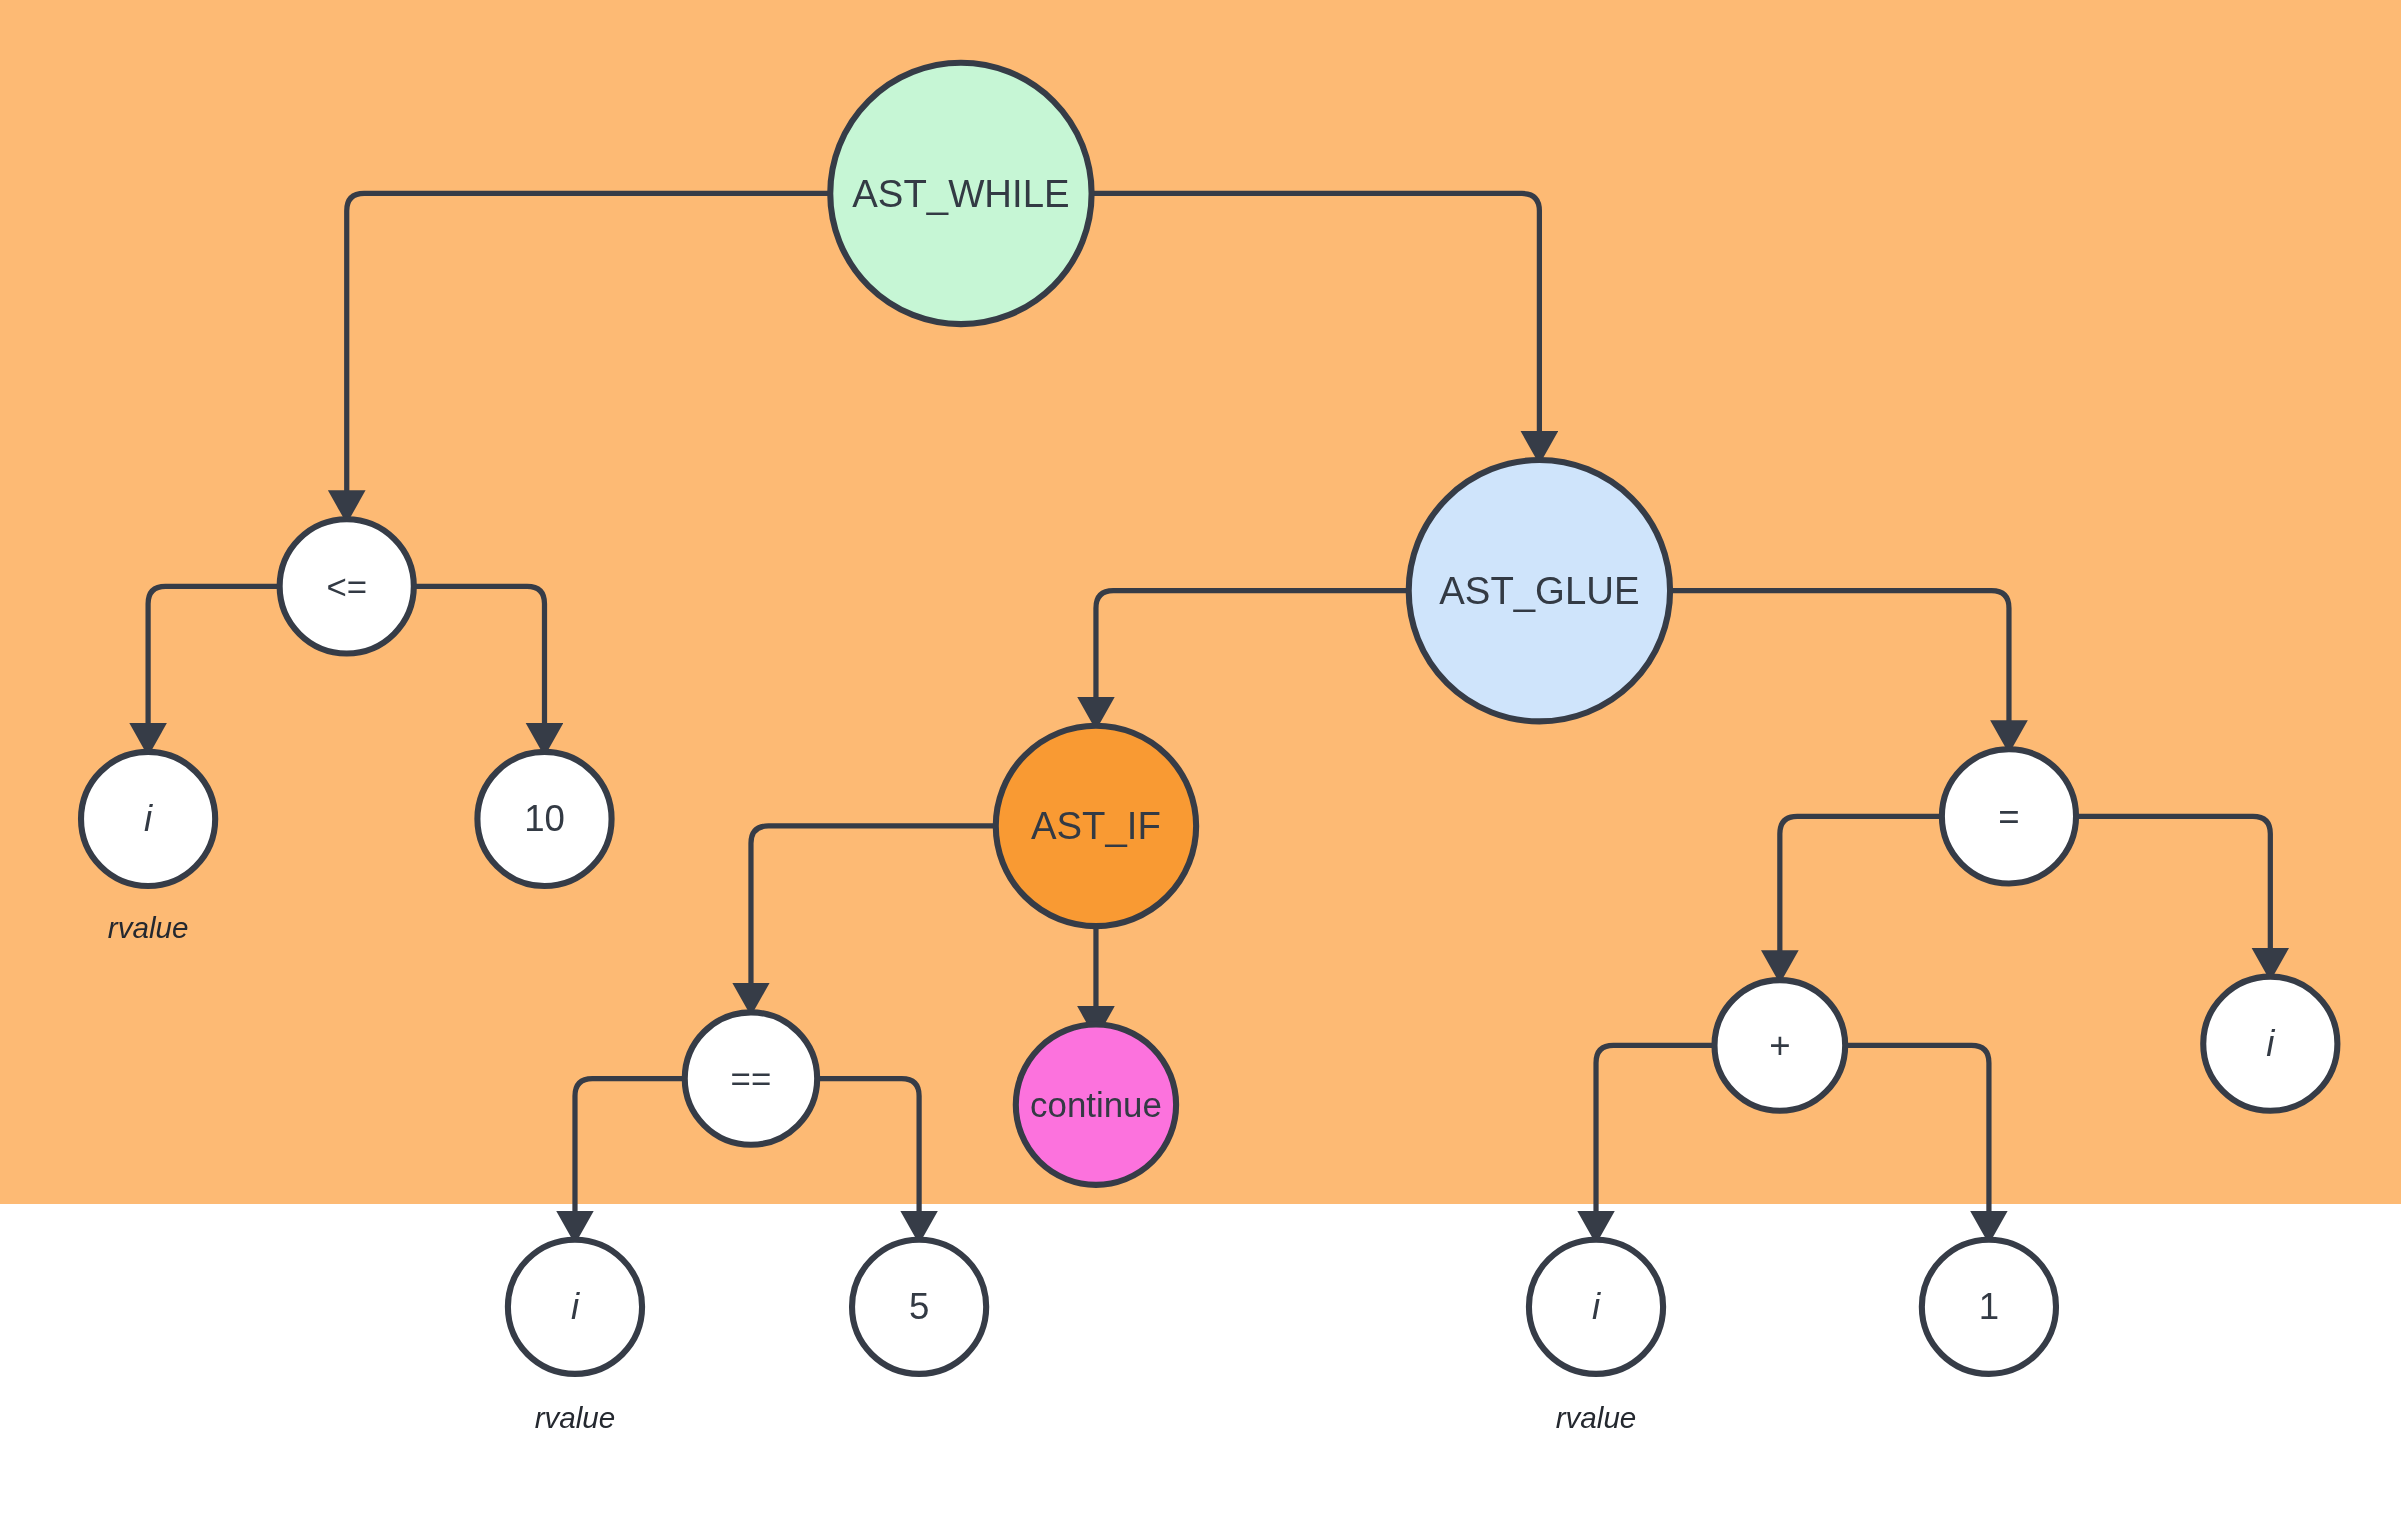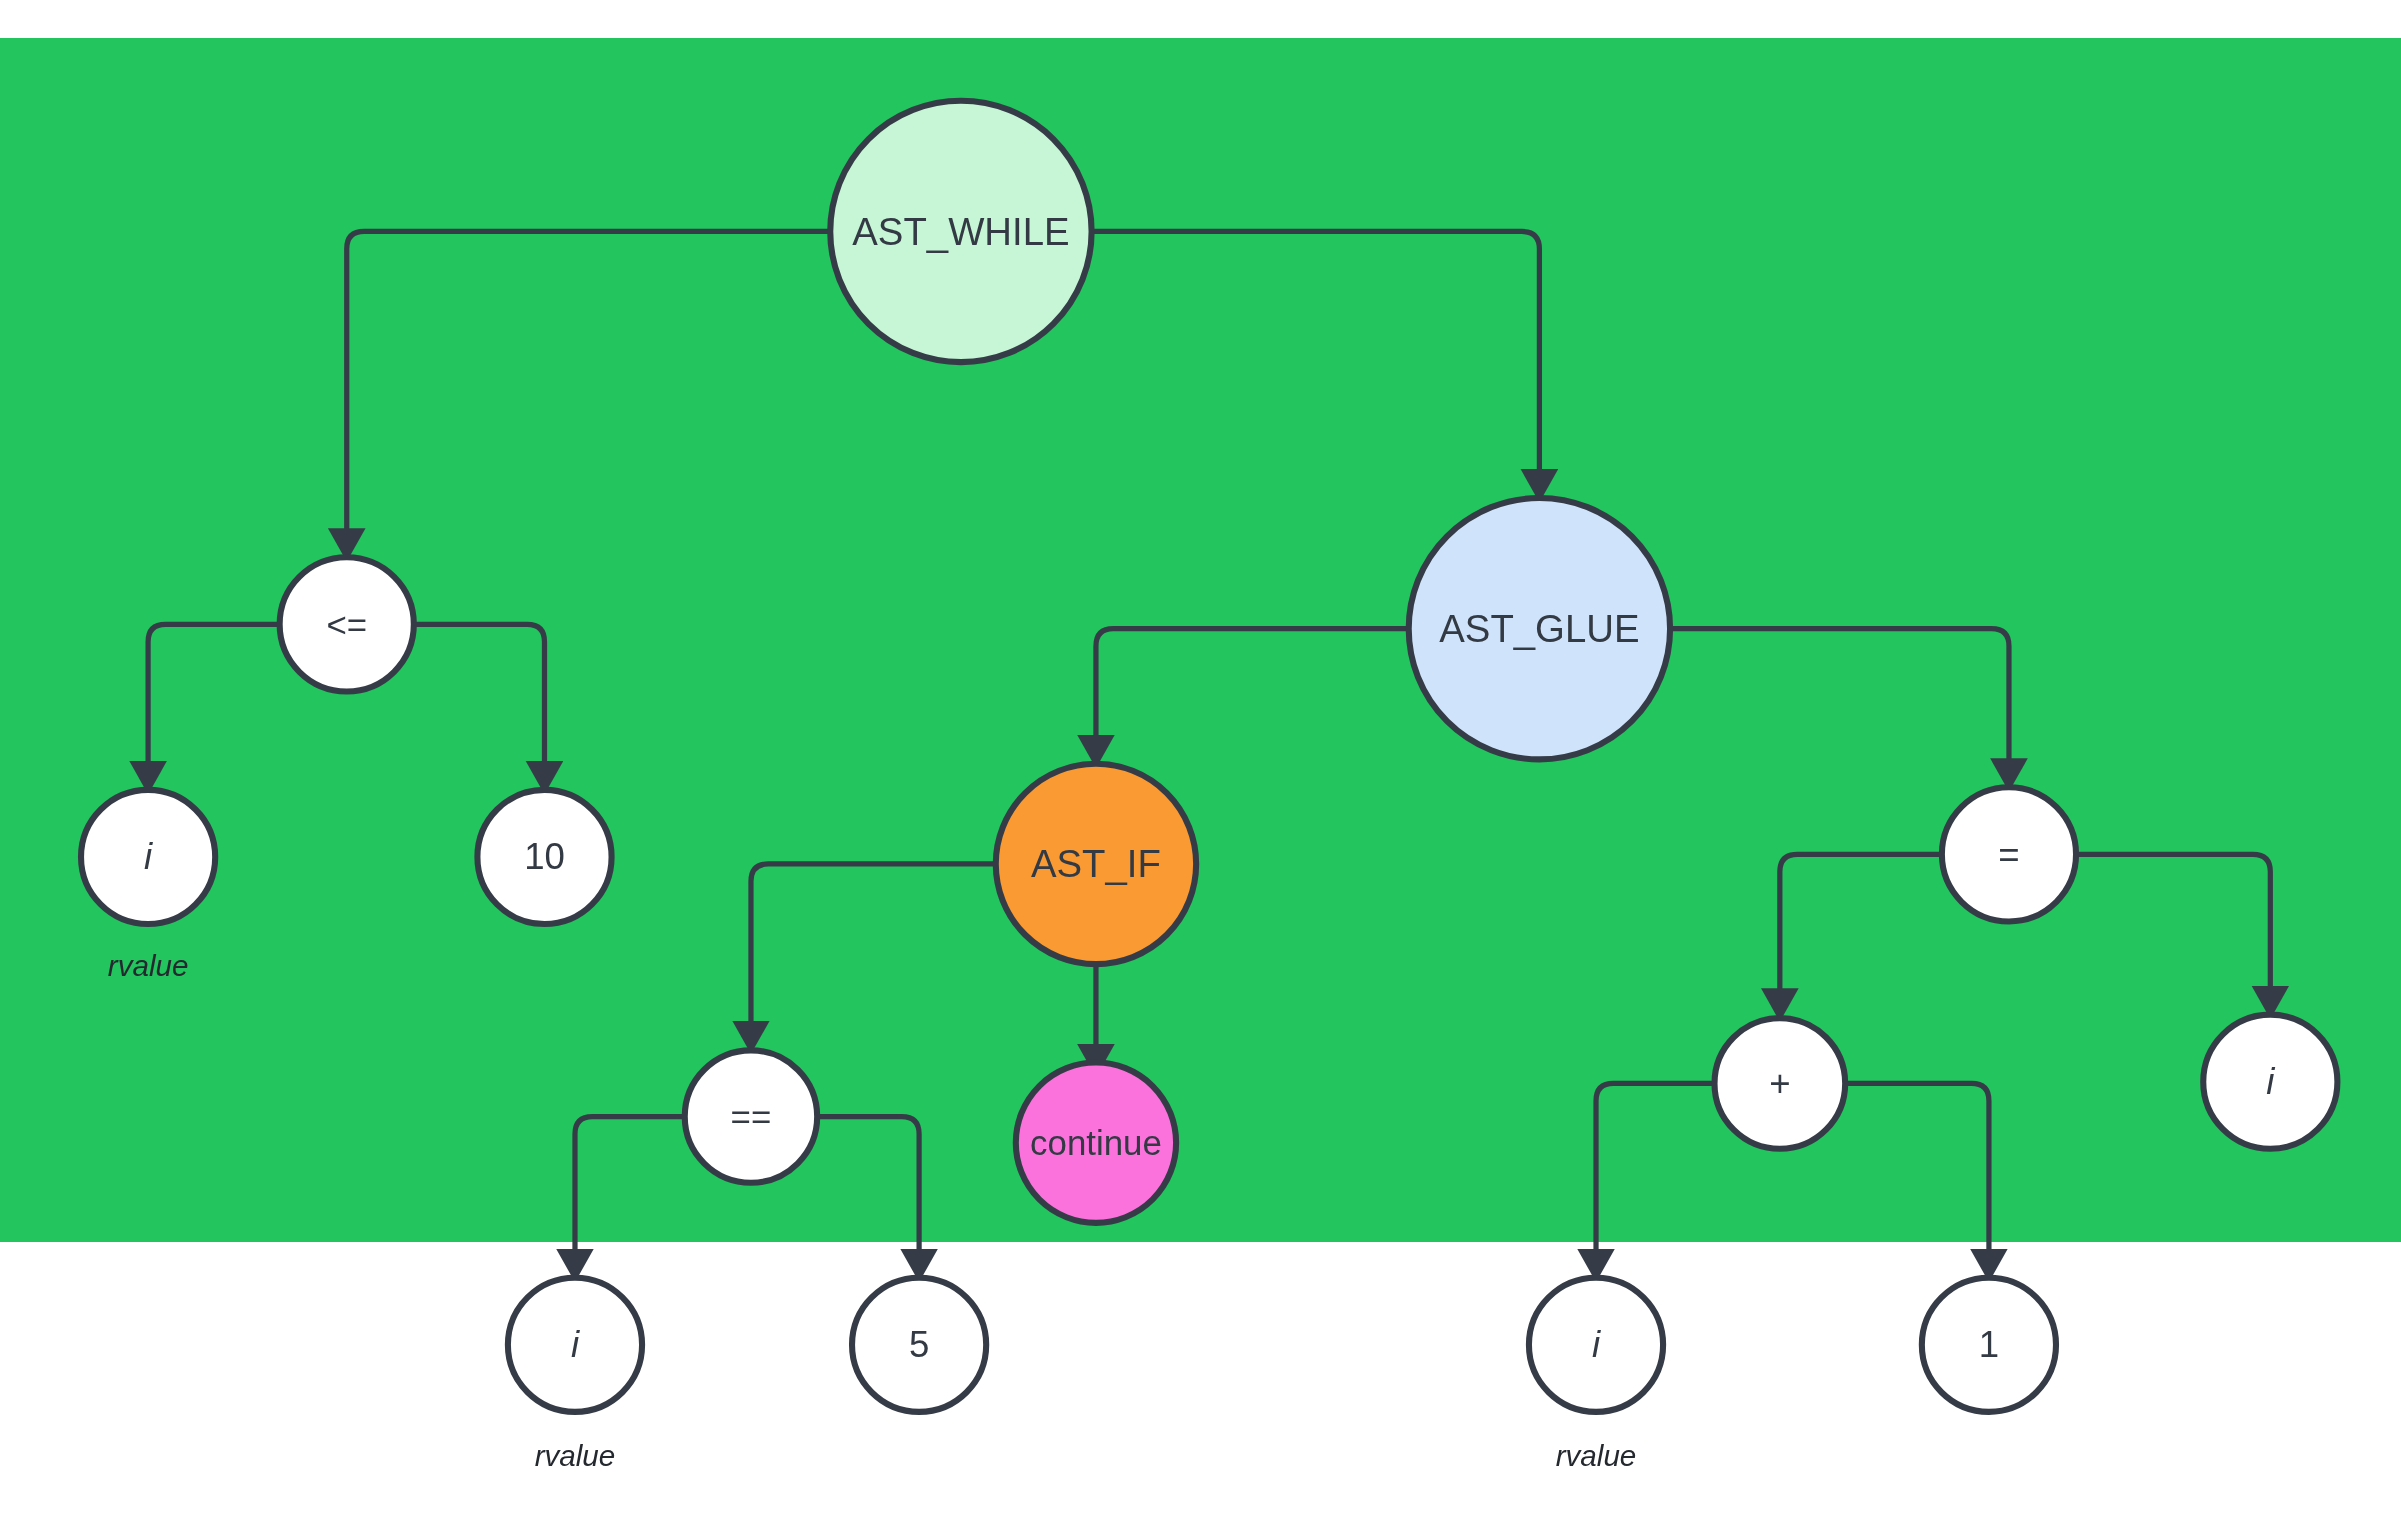--- a/index.html
+++ b/index.html
@@ -10,22 +10,21 @@
   body {
     width: 2401px;
     height: 1536px;
     overflow: hidden;
     font-family: "Liberation Sans", sans-serif;
   }
   #canvas-root {
     position: relative;
     width: 2401px;
     height: 1204px;
-    background: #22c55e;
-    margin-top: 38px;
+    background: #fdba74;
   }
   svg#ast-svg {
     display: block;
     width: 2401px;
     height: 1536px;
   }
   .node-circle {
     stroke: #363c47;
     stroke-width: 7;
   }

